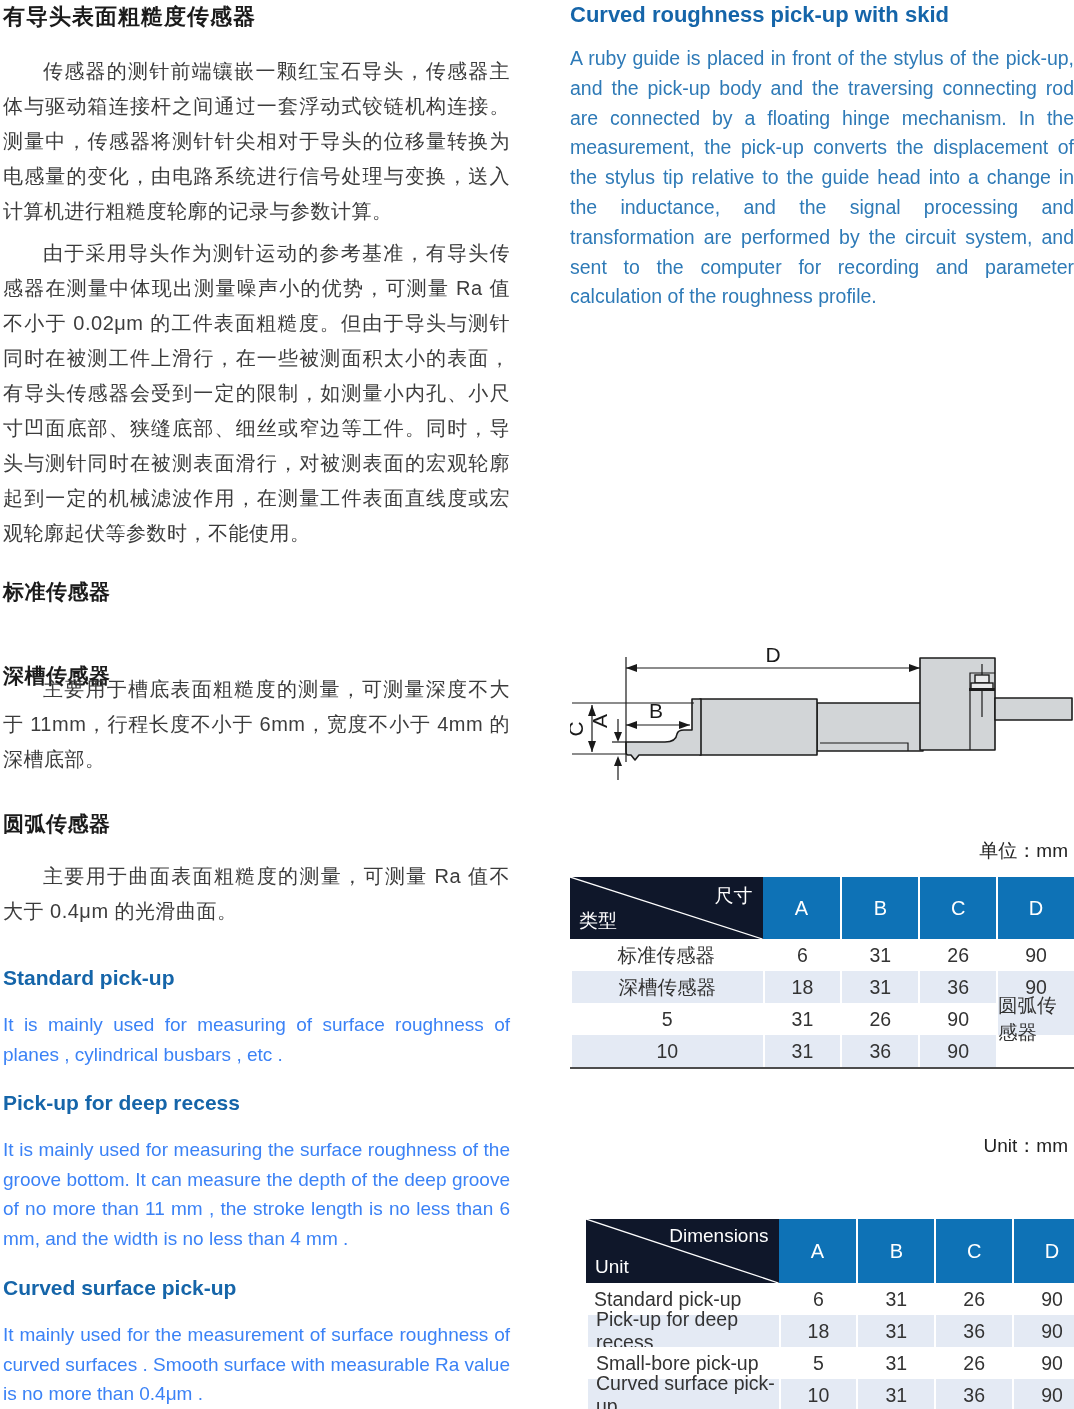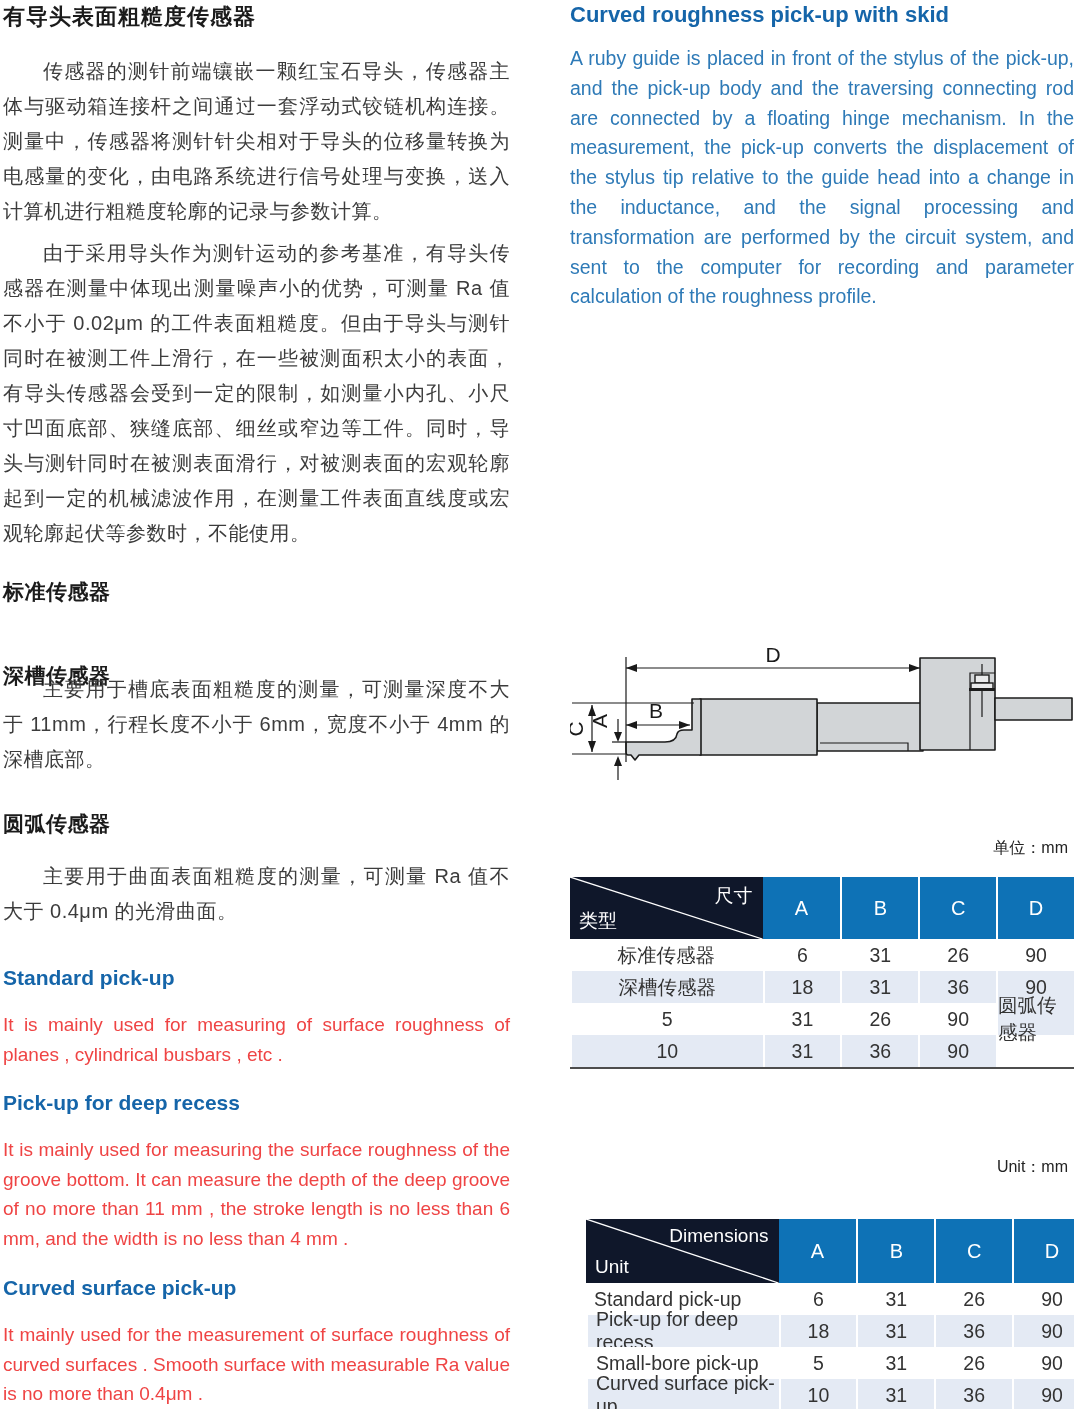--- a/index.html
+++ b/index.html
@@ -6,25 +6,25 @@
   #page{position:relative;width:1074px;height:1409px;background:#ffffff;overflow:hidden;
         font-family:"Liberation Sans","DejaVu Sans",sans-serif;}
   .abs{position:absolute;}
   
   #col-left{left:3px;width:507px;top:0;height:1409px;}
   .cn-title{font-size:22px;font-weight:bold;color:#1b1b1b;letter-spacing:1px;}
   .cn-h{font-size:21px;font-weight:bold;color:#1b1b1b;letter-spacing:0.5px;}
   .cn-body{font-size:20px;line-height:35px;color:#3c3c3c;text-align:justify;letter-spacing:0.5px;margin-top:12px;}
   .indent{text-indent:2em;}
   .en-h{font-size:21px;font-weight:bold;color:#1565a9;}
-  .en-body{font-size:19px;line-height:29.5px;color:#ef4444;text-align:justify;}
+  .en-body{font-size:19px;line-height:29.5px;color:#3b82f6;text-align:justify;}
   
   #col-right{left:570px;width:504px;top:0;height:1409px;}
   .en-body-r{font-size:19.5px;line-height:29.8px;color:#2e7ab7;text-align:justify;}
-  .unit{font-size:16px;color:#222;text-align:right;padding-right:6px;}
+  .unit{font-size:19px;color:#222;text-align:right;padding-right:6px;}
   
   .tbl{width:504px;border-bottom:2px solid #4d4d4d;}
   .tbl-head{display:grid;grid-template-columns:38.2% 15.45% 15.45% 15.45% 15.45%;}
   .tbl-body{display:grid;grid-template-columns:38.2% 15.45% 15.45% 15.45% 15.45%;}
   .th{background:#0e72b6;color:#fff;display:flex;align-items:center;justify-content:center;
       font-size:20px;}
   .th + .th{border-left:2px solid #fff;}
   .corner{position:relative;background:#0f172a;color:#fff;}
   .corner svg{position:absolute;left:0;top:0;width:100%;height:100%;}
   .corner .c-top{position:absolute;top:6px;right:10px;font-size:19px;}
@@ -160,21 +160,21 @@
         <div class="td row-plain">90</div>
 
         <div class="td lbl-cn row-alt">圆弧传感器</div>
         <div class="td row-alt">10</div>
         <div class="td row-alt">31</div>
         <div class="td row-alt">36</div>
         <div class="td row-alt">90</div>
       </div>
     </div>
 
-    <div class="abs unit" style="top:1133px;left:0;width:498px;margin-top:24px;">Unit：mm</div>
+    <div class="abs unit" style="top:1133px;left:0;width:498px;">Unit：mm</div>
 
     <div class="abs tbl" style="top:1172px;left:16px;margin-top:47px;">
       <div class="tbl-head" style="height:64px;">
         <div class="corner">
           <svg viewBox="0 0 100 100" preserveAspectRatio="none">
             <line x1="0" y1="0" x2="100" y2="100" stroke="#ffffff" stroke-width="1.3" vector-effect="non-scaling-stroke"></line>
           </svg>
           <span class="c-top">Dimensions</span>
           <span class="c-bottom">Unit</span>
         </div>

